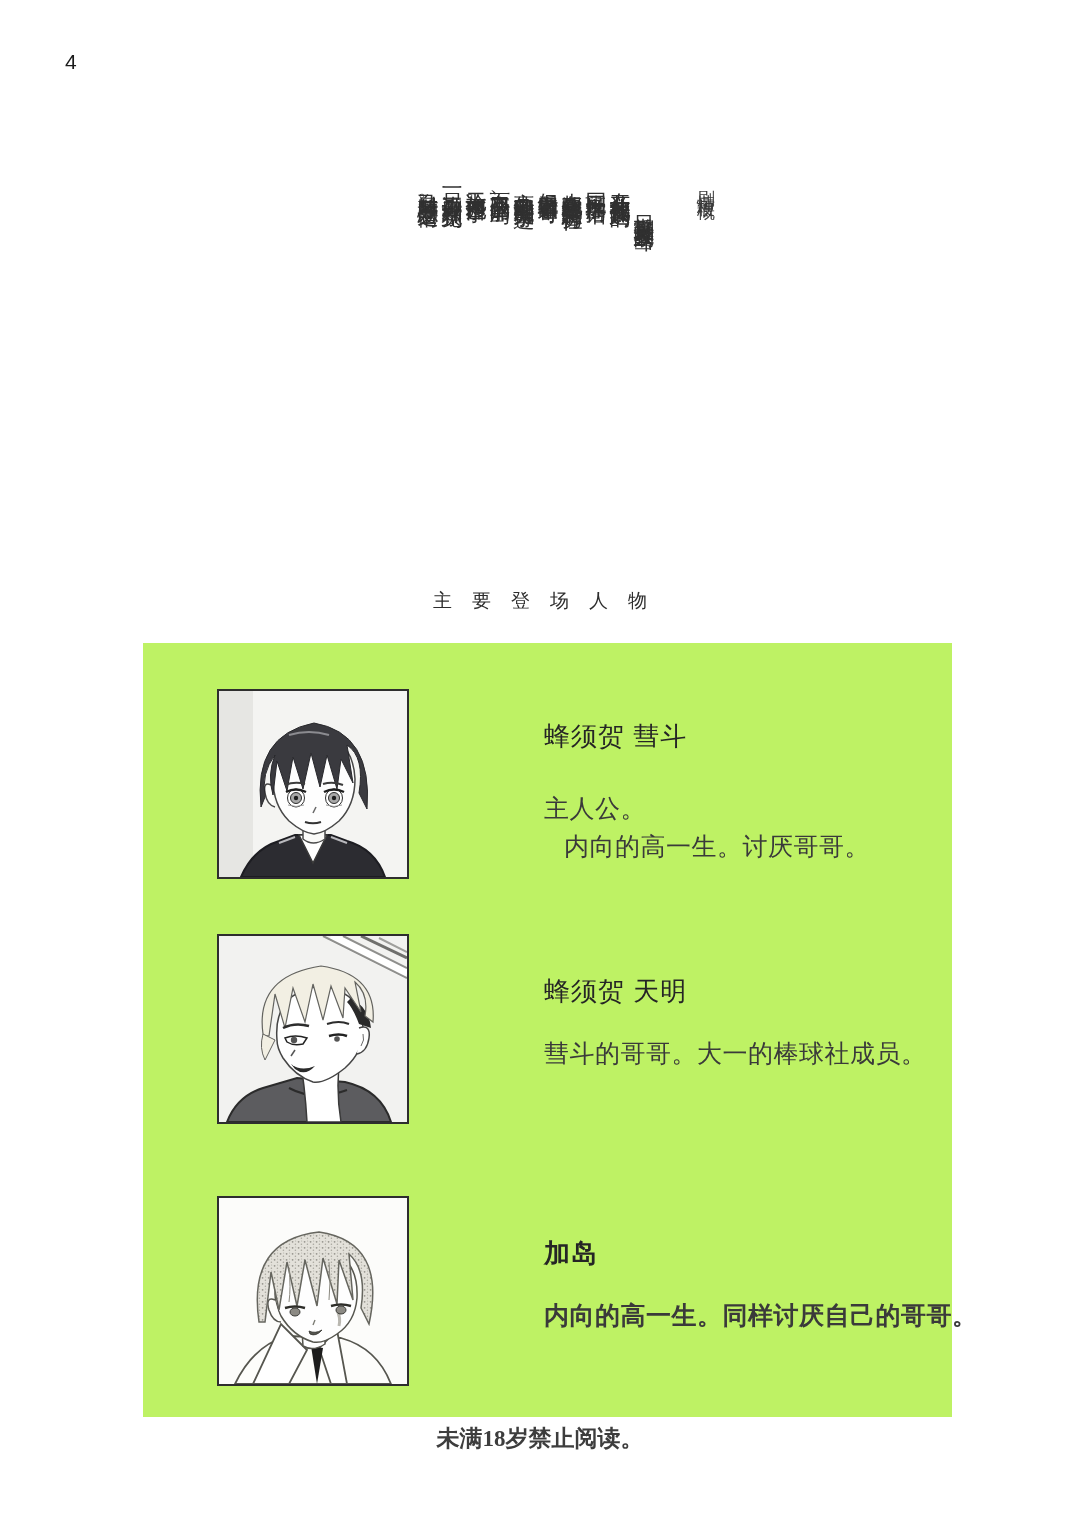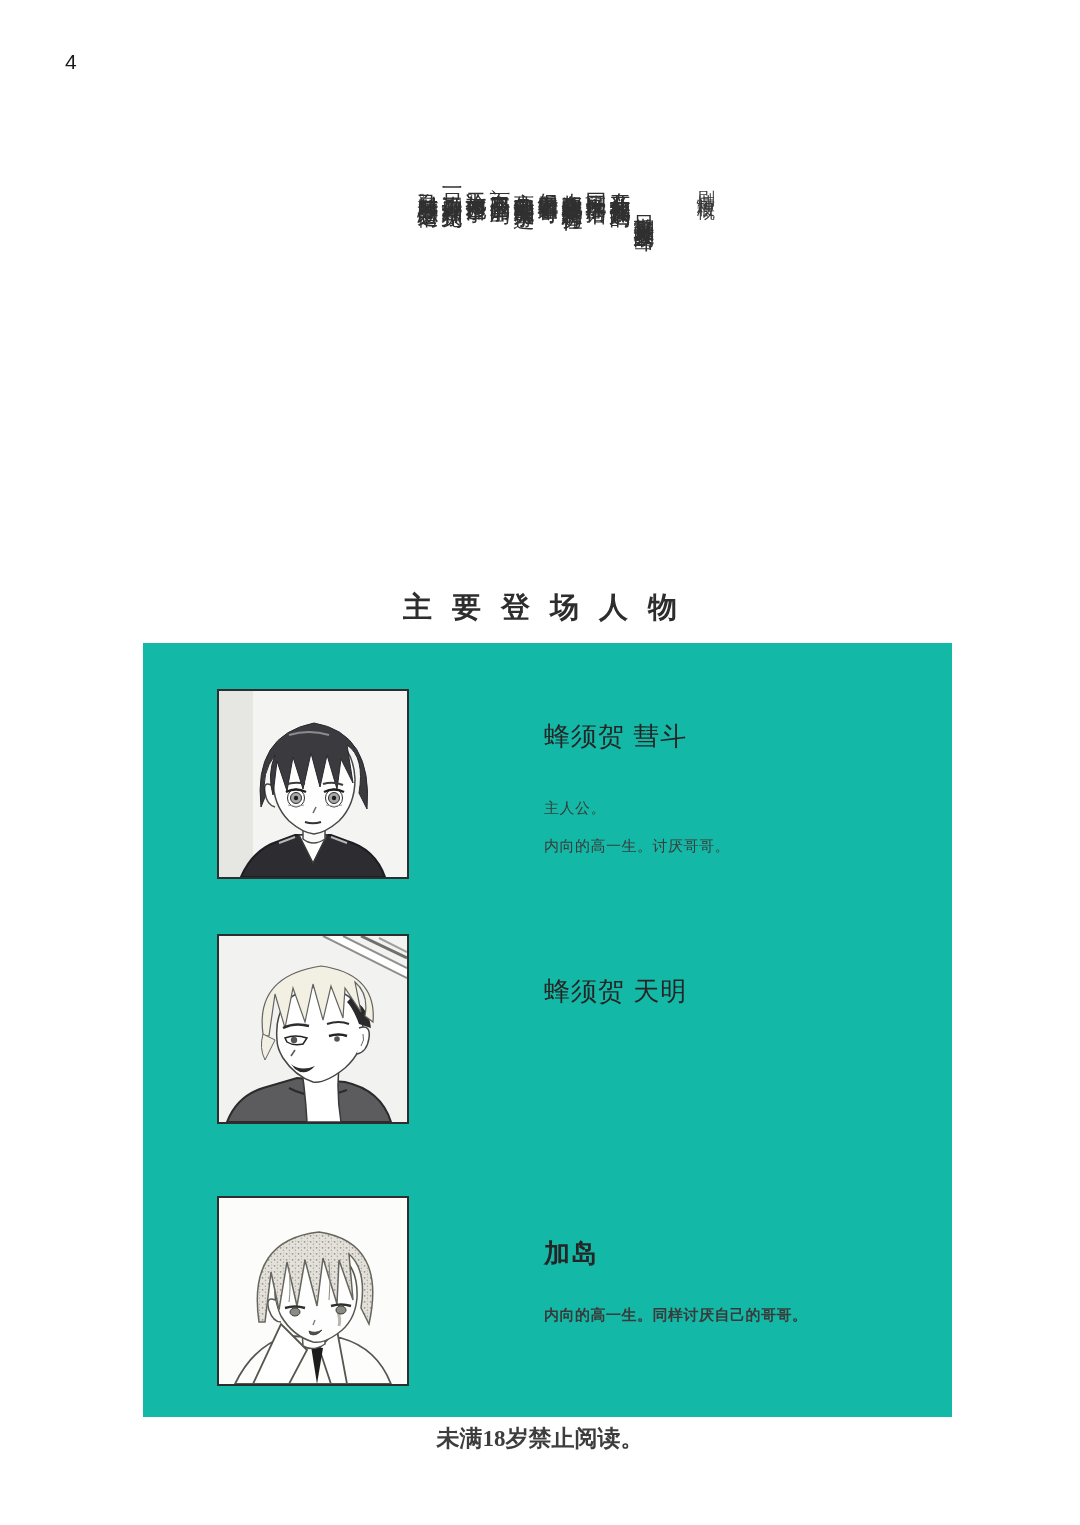--- a/index.html
+++ b/index.html
@@ -29,30 +29,30 @@
   }
   .syn-line {
     font-size:21px; line-height:24px; letter-spacing:1.5px;
   }
   .syn-line-first { text-indent:23px; }
 
   
   .section-heading {
     position:absolute; top:588px; left:0; width:1080px;
     text-align:center;
-    font-size:29px; font-weight:700;
+    font-size:19px; font-weight:400;
     letter-spacing:20px; text-indent:20px;
     color:#2d2d2d;
   }
 
   
   .panel {
     position:absolute; left:143px; top:643px;
     width:809px; height:774px;
-    background:#14b8a6;
+    background:#bef264;
   }
   .char-row { position:absolute; left:74px; width:720px; height:192px; }
   .row-0 { top:46px; }
   .row-1 { top:291px; }
   .row-2 { top:553px;font-weight:bold; }
 
   .portrait-frame {
     position:absolute; left:0; top:0;
     width:192px; height:190px;
     border:2px solid #2e2e2e;
@@ -61,23 +61,23 @@
   .portrait-frame svg { display:block; width:100%; height:100%; }
 
   .char-text { position:absolute; left:327px; top:0; width:470px; }
   .char-name {
     position:absolute; left:0; top:30px;
     font-size:26px; letter-spacing:1px; color:#252525;
   }
   .row-1 .char-name, .row-2 .char-name { top:40px; }
   .char-desc {
     position:absolute; left:0; top:104px;
-    font-size:15px; line-height:30px; letter-spacing:0.5px; color:#3a3a3a;
-  }
-  .row-0 .desc-line + .desc-line { margin-top:8px; }
+    font-size:25px; line-height:30px; letter-spacing:0.5px; color:#3a3a3a;
+  }
+  .row-0 .desc-line + .desc-line { margin-top:8px;margin-left:20px; }
 
   
   .age-notice {
     position:absolute; top:1423px; left:0; width:1080px;
     text-align:center;
     font-family:"Liberation Serif","DejaVu Serif",serif;
     font-size:23px; color:#3d3d3d;font-weight:bold;
   }
 </style>
 </head>
@@ -186,20 +186,21 @@
 
         <path d="M76,114 L72,120" stroke="#555555" stroke-width="1.5" fill="none"></path>
 
         <path d="M72,128 Q82,136 96,130 Q86,141 76,133 Z" fill="#2a2a2a"></path>
         <path d="M74,129 Q83,132 92,129" stroke="#ffffff" stroke-width="1.2" fill="none"></path>
       </svg>
     </div>
     <div class="char-text">
       <div class="char-name">蜂须贺 天明</div>
       <div class="char-desc">
+        <div class="desc-line">彗斗的哥哥。大一的棒球社成员。</div>
       </div>
     </div>
   </div>
 
   <div class="char-row row-2">
     <div class="portrait-frame" role="img" aria-label="light-haired boy with bowl cut in white shirt">
       <svg viewBox="0 0 188 186" xmlns="http://www.w3.org/2000/svg">
         <defs>
           <pattern id="stipple3" width="6" height="6" patternUnits="userSpaceOnUse">
             <rect width="6" height="6" fill="#e3e1da"></rect>

